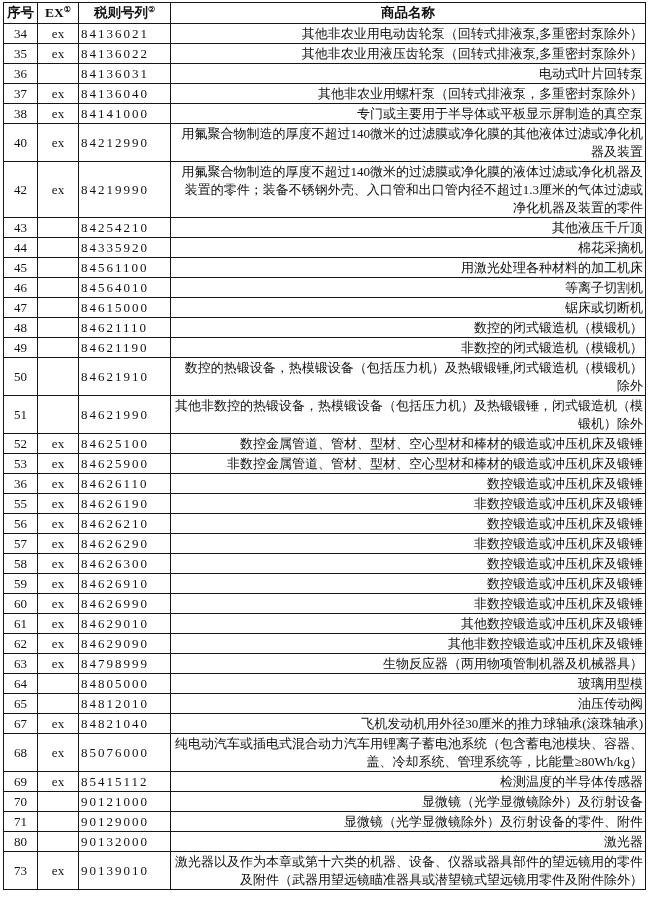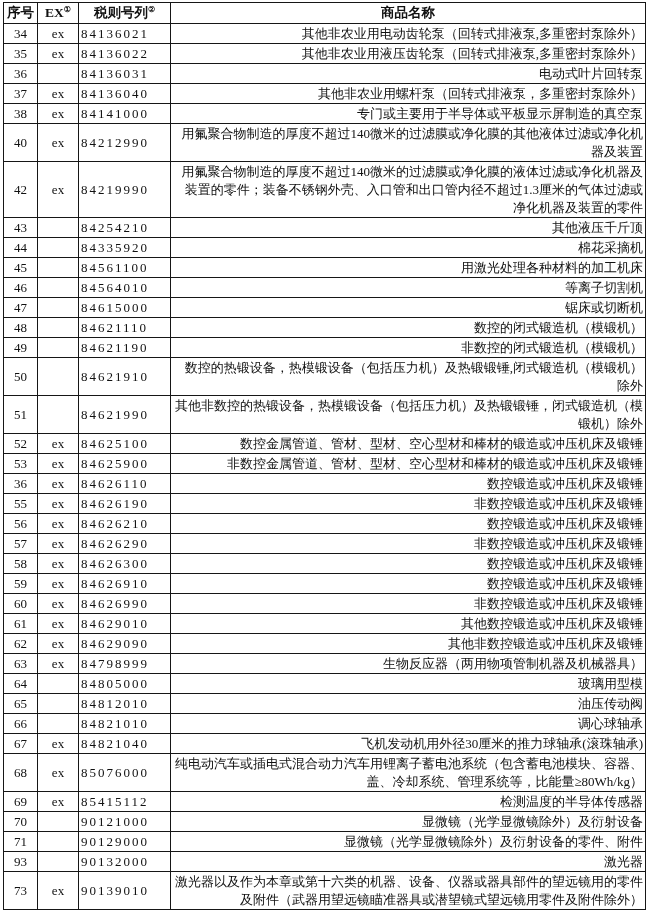--- a/index.html
+++ b/index.html
@@ -277,26 +277,20 @@
     <td class="c-name">玻璃用型模</td>
   </tr>
 
   <tr>
     <td class="c-seq">65</td>
     <td class="c-ex"></td>
     <td class="c-code">84812010</td>
     <td class="c-name">油压传动阀</td>
   </tr>
 
-  <tr>
-    <td class="c-seq">66</td>
-    <td class="c-ex"></td>
-    <td class="c-code">84821010</td>
-    <td class="c-name">调心球轴承</td>
-  </tr>
 
   <tr>
     <td class="c-seq">67</td>
     <td class="c-ex">ex</td>
     <td class="c-code">84821040</td>
     <td class="c-name">飞机发动机用外径30厘米的推力球轴承(滚珠轴承)</td>
   </tr>
 
   <tr>
     <td class="c-seq">68</td>
@@ -320,21 +314,21 @@
   </tr>
 
   <tr>
     <td class="c-seq">71</td>
     <td class="c-ex"></td>
     <td class="c-code">90129000</td>
     <td class="c-name">显微镜（光学显微镜除外）及衍射设备的零件、附件</td>
   </tr>
 
   <tr>
-    <td class="c-seq">93</td>
+    <td class="c-seq">80</td>
     <td class="c-ex"></td>
     <td class="c-code">90132000</td>
     <td class="c-name">激光器</td>
   </tr>
 
   <tr>
     <td class="c-seq">73</td>
     <td class="c-ex">ex</td>
     <td class="c-code">90139010</td>
     <td class="c-name">激光器以及作为本章或第十六类的机器、设备、仪器或器具部件的望远镜用的零件及附件（武器用望远镜瞄准器具或潜望镜式望远镜用零件及附件除外）</td>

